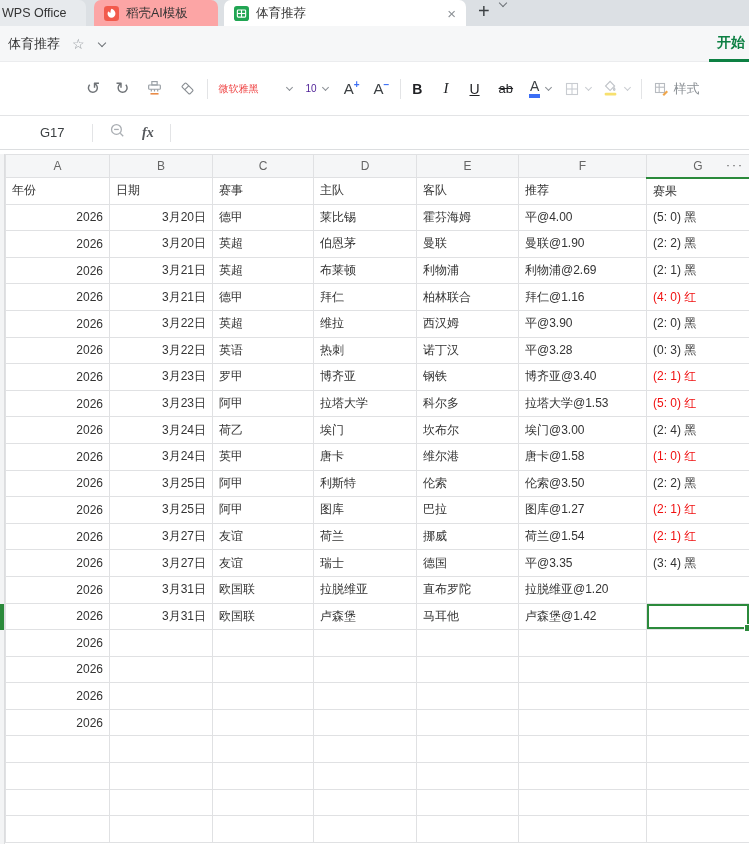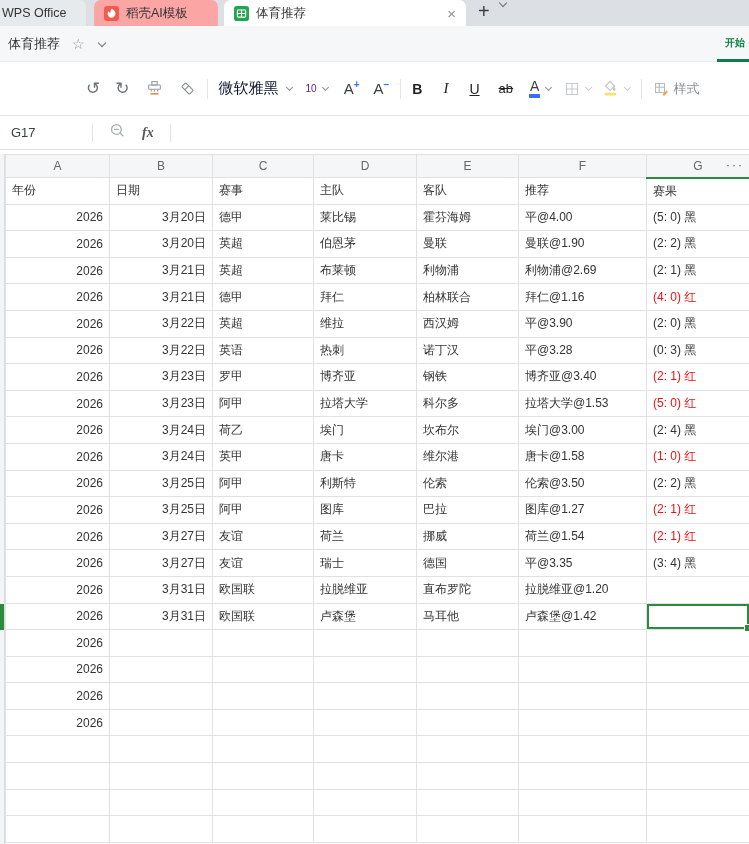--- a/index.html
+++ b/index.html
@@ -22,45 +22,45 @@
   .newtab{font-size:20px;font-weight:300;color:#3c4043;margin:0 0 2px 12px;line-height:22px}
   .chev{display:inline-block;width:6px;height:6px;border-right:1.4px solid #6d7277;
     border-bottom:1.4px solid #6d7277;transform:rotate(45deg);margin:0 0 4px 10px}
   
   .docbar{height:36px;background:#f6f7f8;display:flex;align-items:center;position:relative;
     border-bottom:1px solid #ebecee}
   .doc-title{font-size:13px;color:#333;margin-left:8px}
   .star{color:#8d9297;font-size:14px;margin:0 6px 0 12px}
   .docbar .chev{margin:0 0 2px 8px}
   .ribbon-tab{position:absolute;right:0;top:0;height:36px;display:flex;align-items:center;
-    color:var(--brand-green);font-size:10px;font-weight:700;padding:0 4px 0 8px;
+    color:var(--brand-green);font-size:14px;font-weight:700;padding:0 4px 0 8px;
     border-bottom:3px solid var(--brand-green)}
   
   .toolbar{height:54px;background:#fff;border-bottom:1px solid #e3e4e6;
     display:flex;align-items:center;padding-left:86px;color:#5d6165}
   .tbi{display:flex;align-items:center;flex:none}
   .glyph{font-size:17px;color:#6f7377}
   .tdiv{width:1px;height:20px;background:#e3e4e6;margin:0 11px;flex:none}
-  .fname{font-size:15px;color:#0f172a;width:62px}
+  .fname{font-size:10px;color:#ef4444;width:62px}
   .fsize{font-size:10px;color:#4c1d95}
   .tchev{display:inline-block;width:5px;height:5px;border-right:1.2px solid #8a8f94;
     border-bottom:1.2px solid #8a8f94;transform:rotate(45deg);margin:-2px 0 0 6px}
   .bigA{font-size:15px;color:#3c4043;position:relative}
   .bigA sup{font-size:10px;font-weight:700;color:var(--accent-blue);position:relative;top:-4px}
   .b{font-weight:700;font-size:14px;color:#202124}
   .i{font-style:italic;font-family:"Liberation Serif",serif;font-size:15px;color:#202124}
   .u{font-size:14px;color:#202124;text-decoration:underline}
   .ab{font-size:13px;color:#202124;text-decoration:line-through}
   .acolor{font-size:14px;color:#3c4043;border-bottom:4px solid var(--accent-blue);
     line-height:15px;padding:0 1px}
   .style-label{font-size:13px;color:#8a8f94;margin-left:4px}
   
   .fbar{height:34px;background:#fff;border-bottom:1px solid #dcdee0;
     display:flex;align-items:center}
-  .namebox{width:92px;padding-left:11px;font-size:13px;color:#3c4043}
+  .namebox{width:92px;padding-left:40px;font-size:13px;color:#3c4043}
   .fdiv{width:1px;height:18px;background:#e3e4e6}
   .fx{font-family:"Liberation Serif",serif;font-style:italic;font-weight:700;
     font-size:14px;color:#55585c;margin:0 16px}
   .spacer{height:4px;background:#fff}
   
   .sheet{position:relative;height:690px;overflow:hidden;background:#fff}
   .rowstub{position:absolute;left:0;top:0;width:5px;height:100%;background:#f3f4f5;
     border-right:1px solid #dcdddf;z-index:2}
   .rowmark{position:absolute;left:0;width:4px;background:var(--sel-green)}
   table{border-collapse:collapse;table-layout:fixed;margin-left:5px;width:744px}

